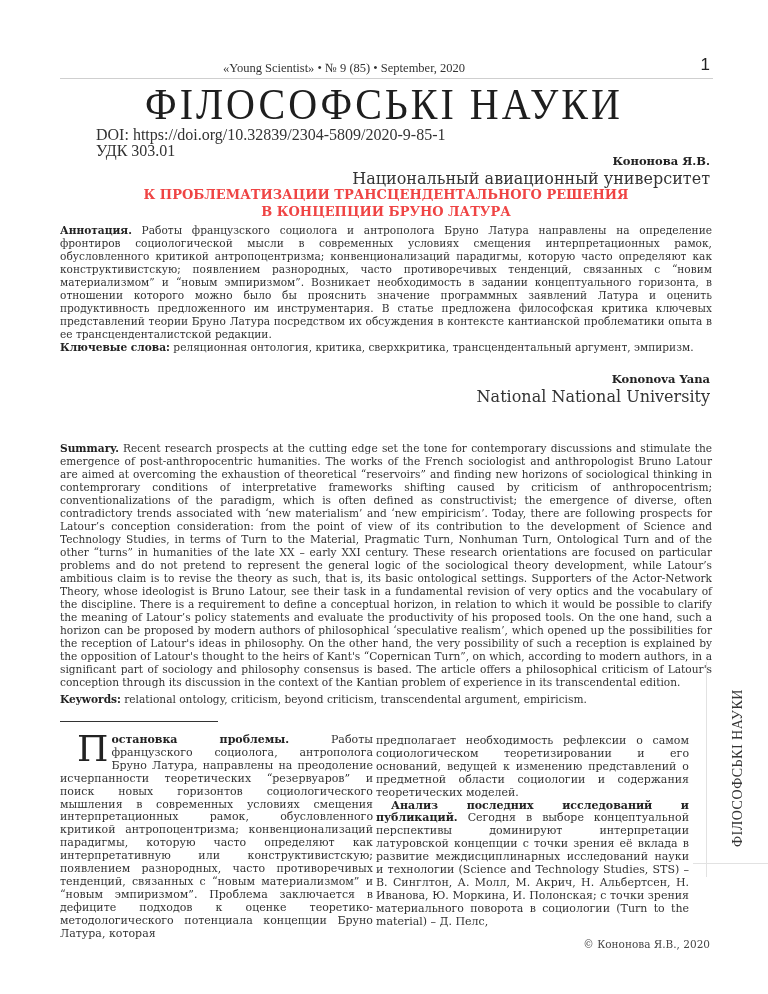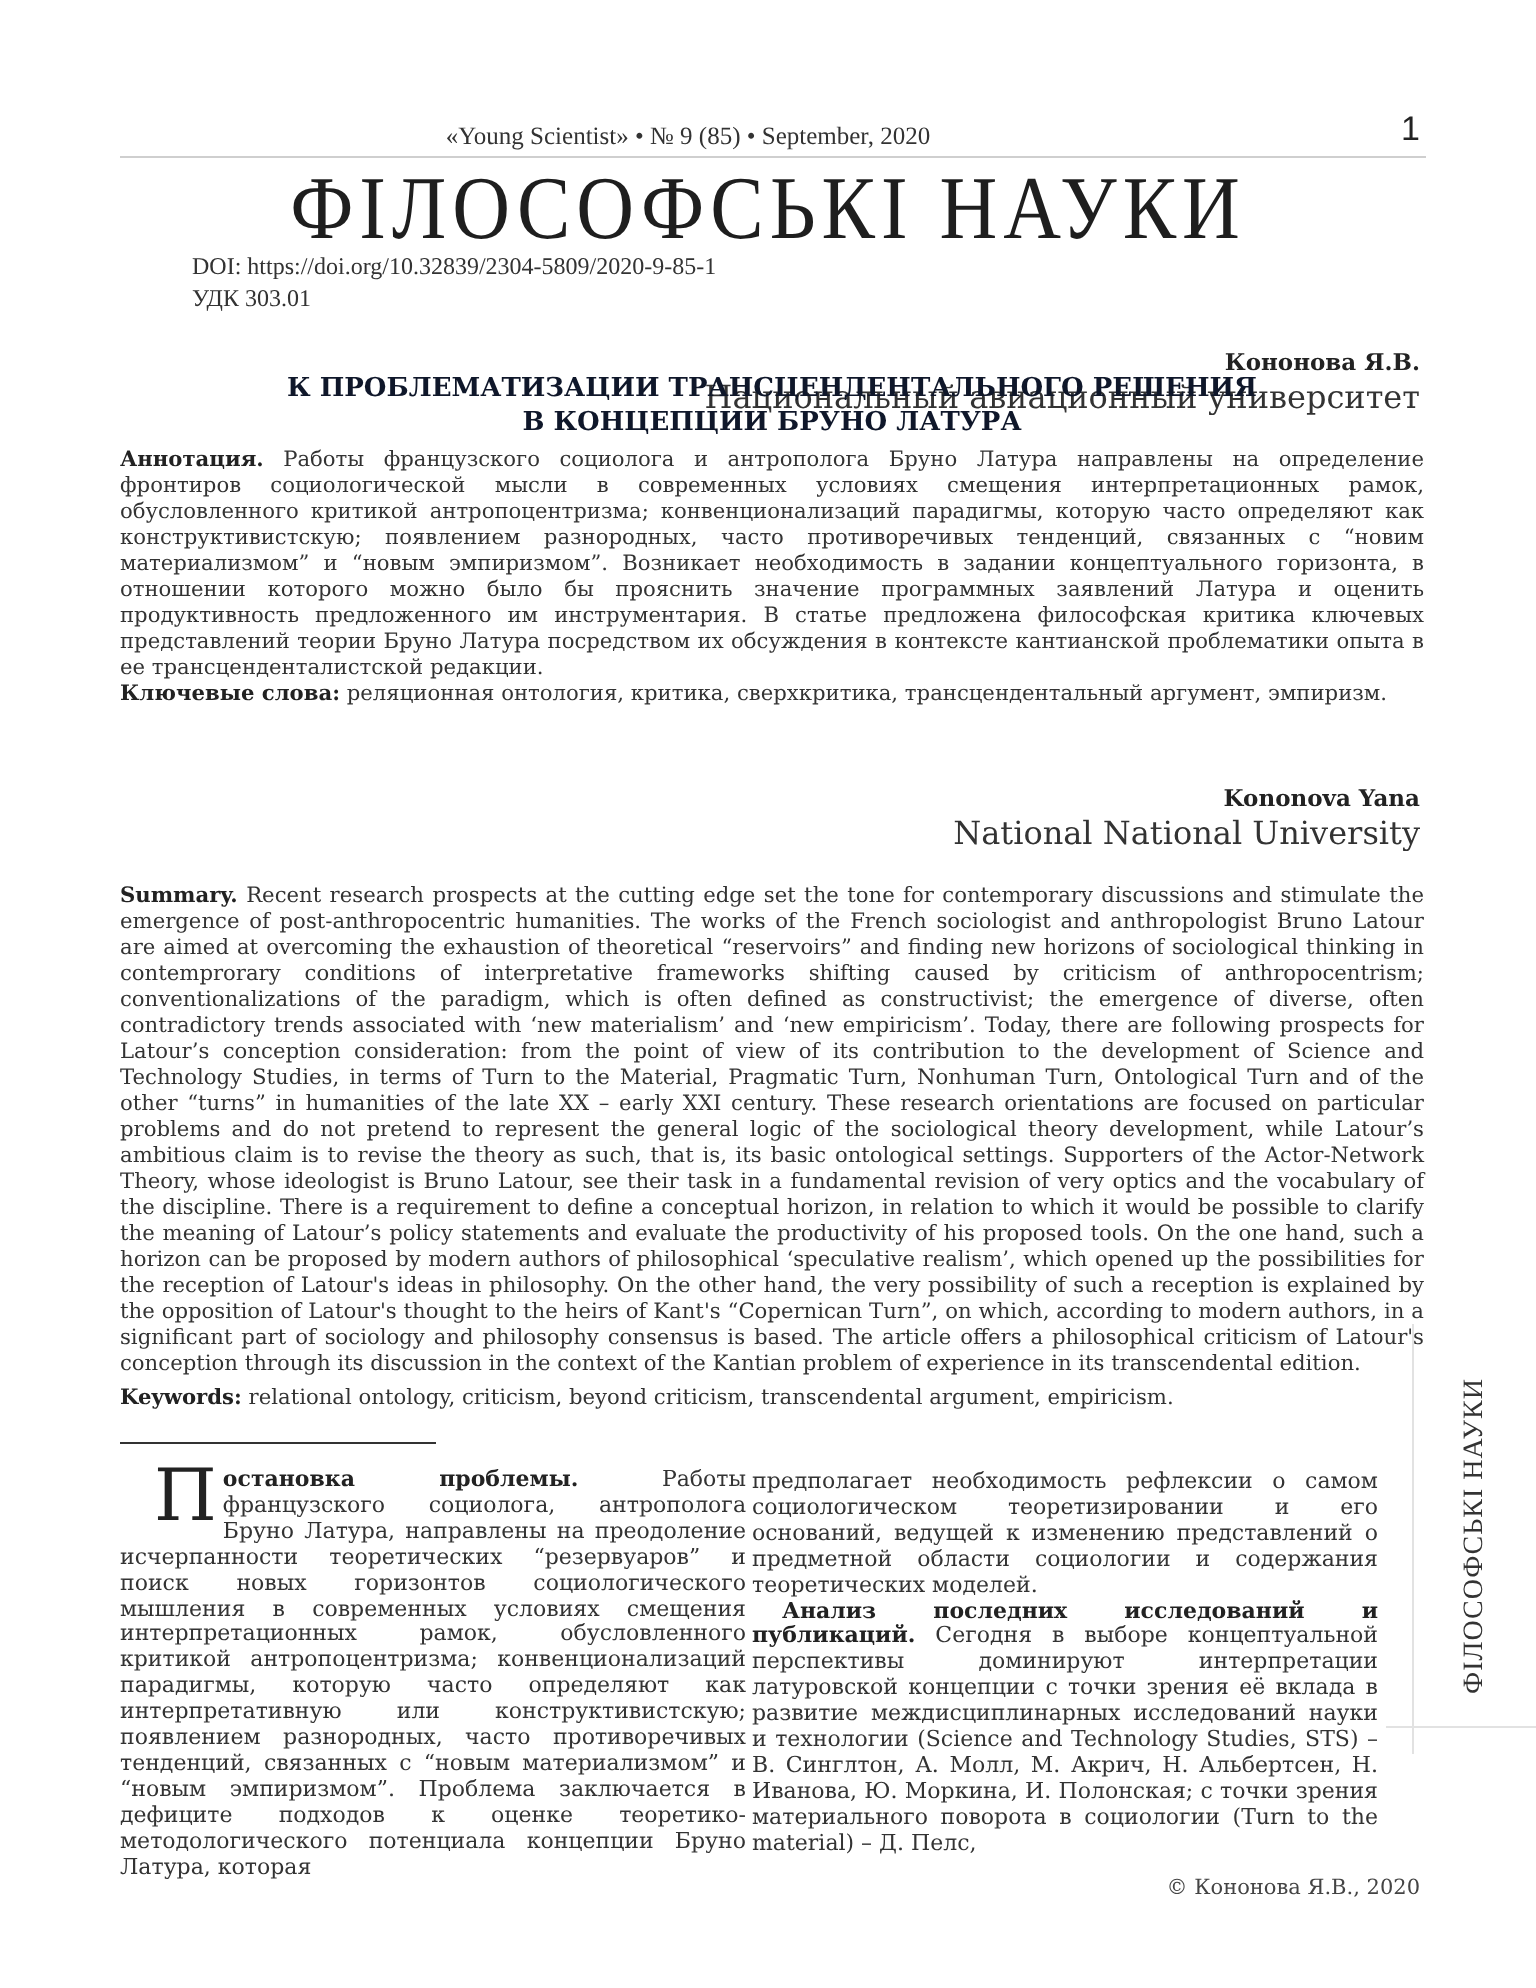--- a/index.html
+++ b/index.html
@@ -10,30 +10,30 @@
   .running-head { left: 64px; top: 61px; width: 560px; text-align: center;
     font-family: "Liberation Serif", serif; font-size: 12.5px; color: #333; }
   .page-num { right: 58px; top: 55px; font-family: "Liberation Sans", sans-serif;
     font-size: 17px; color: #222; }
   .head-rule { left: 60px; top: 78px; width: 653px; height: 1px; background: #cfcfcf; }
 
   .section-title { left: 0; top: 80px; width: 768px; text-align: center;
     font-family: "Liberation Serif", serif; font-size: 40px; letter-spacing: 3px;
     color: #1e1e1e; transform: scaleY(1.12); transform-origin: top; line-height: 44px; }
 
-  .doi, .udk { left: 96px; font-family: "Liberation Serif", serif; font-size: 12px; color: #333; }
+  .doi, .udk { left: 96px; font-family: "Liberation Serif", serif; font-size: 16px; color: #333; }
   .doi { top: 126px; }
   .udk { top: 142px; }
 
   .author-block { right: 58px; text-align: right; }
-  .author-name { font-weight: bold; font-size: 11.5px; color: #222; margin-top: 20px; }
+  .author-name { font-weight: bold; font-size: 11.5px; color: #222; }
   .author-aff { font-size: 16px; color: #333; margin-top: 1px; }
 
   .article-title { left: 60px; width: 652px; text-align: center; font-weight: bold;
-    font-size: 13px; line-height: 17px; color: #0f172a; }
+    font-size: 13px; line-height: 17px; color: #ef4444; }
 
   .para { left: 60px; width: 652px; font-size: 10.6px; line-height: 13px;
     text-align: justify; color: #333; }
   .para b { color: #222; }
 
   .footrule { left: 60px; top: 721px; width: 158px; height: 1px; background: #333; }
 
   .col { font-size: 11px; line-height: 12.9px; text-align: justify; color: #333; width: 313px; }
   .col-left { left: 60px; top: 734px; }
   .col-right { left: 376px; top: 735px; }

